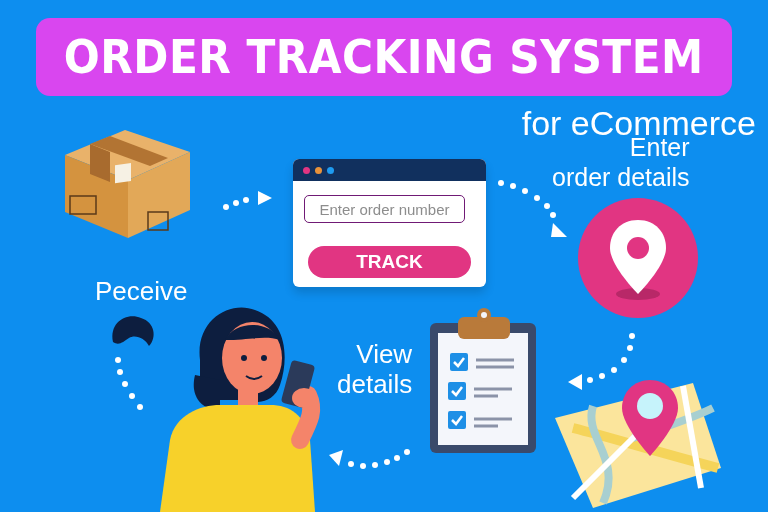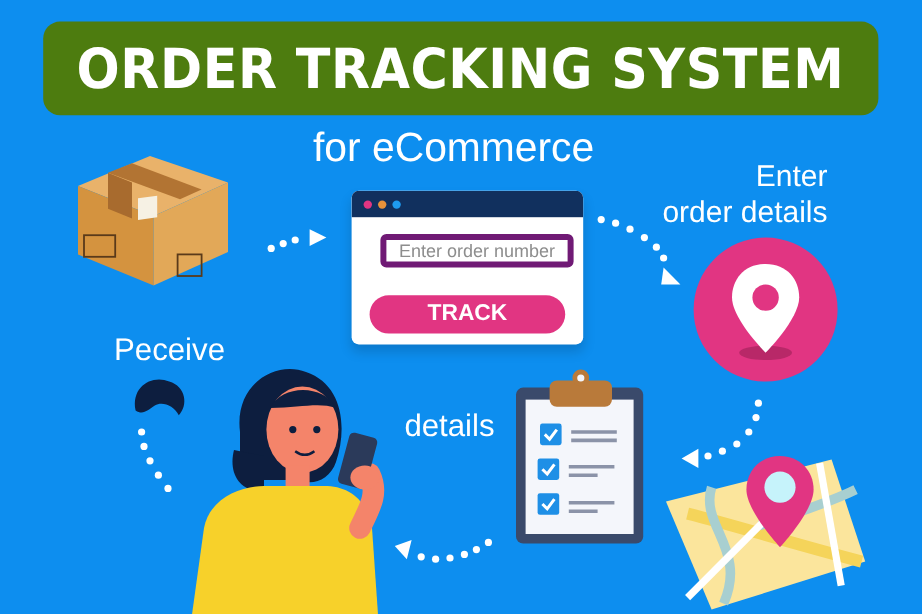--- a/index.html
+++ b/index.html
@@ -1,25 +1,25 @@
 <!DOCTYPE html>
 <html><head>
 <meta charset="utf-8">
 <style>
   html, body { margin:0; padding:0; }
   body { width:768px; height:512px; overflow:hidden; background:#0d8eef; position:relative; font-family:"Liberation Sans", sans-serif; }
   .abs { position:absolute; }
-  .banner { left:36px; top:18px; width:696px; height:78px; background:#4d7c0f; border-radius:14px; display:flex; align-items:center; justify-content:center; }
+  .banner { left:36px; top:18px; width:696px; height:78px; background:#d946ef; border-radius:14px; display:flex; align-items:center; justify-content:center; }
   .banner-title { color:#fff; font-weight:700; font-size:46px; letter-spacing:0.5px; font-family:"DejaVu Sans", sans-serif; transform:scaleX(0.92); }
-  .subtitle { left:0; width:756px; top:104px; text-align:center; color:#fff; font-size:34px; }
+  .subtitle { left:0; width:756px; top:104px; text-align:right; color:#fff; font-size:34px; }
   .label { color:#fff; font-size:26px; line-height:30px;text-align:right; }
   .browser { left:293px; top:159px; width:193px; height:128px; background:#fff; border-radius:6px; overflow:hidden; box-shadow:0 6px 10px rgba(0,0,0,0.15); }
   .browser-bar { height:22px; background:#11305e; display:flex; align-items:center; padding-left:10px; gap:5px; }
   .dot { width:7px; height:7px; border-radius:50%; }
-  .order-input { position:absolute; left:24px; top:36px; width:161px; height:28px; border:5px solid #701a75; border-radius:5px; box-sizing:border-box; font-size:15px; color:#8d8d8d; display:flex; align-items:center; justify-content:center; background:#fff; }
+  .order-input { position:absolute; left:11px; top:36px; width:161px; height:28px; border:1px solid #701a75; border-radius:5px; box-sizing:border-box; font-size:15px; color:#8d8d8d; display:flex; align-items:center; justify-content:center; background:#fff; }
   .track-btn { position:absolute; left:15px; top:87px; width:163px; height:32px; border-radius:16px; background:#e13582; color:#fff; font-weight:700; font-size:19px; display:flex; align-items:center; justify-content:center; border:none; }
   .pin-circle { left:578px; top:198px; width:120px; height:120px; border-radius:50%; background:#e13582; }
 </style>
 </head>
 <body>
 
 <div class="abs banner">
   <span class="banner-title">ORDER TRACKING SYSTEM</span>
 </div>
 <div class="abs subtitle">for eCommerce</div>
@@ -120,20 +120,21 @@
     <line x1="48" y1="55" x2="86" y2="55"></line>
       <line x1="48" y1="62" x2="86" y2="62"></line>
     <line x1="46" y1="84" x2="84" y2="84"></line>
       <line x1="46" y1="91" x2="70" y2="91"></line>
     <line x1="46" y1="114" x2="84" y2="114"></line>
       <line x1="46" y1="121" x2="70" y2="121"></line>
   </g>
 </svg>
 
 <div class="abs label" style="left:337px;top:339px">
+  <div>View</div>
   <div>details</div>
 </div>
 
 <svg class="abs" style="left:325px;top:440px" width="100" height="40">
   <polygon points="4,15 18,10 14,26" fill="#fff"></polygon>
   <circle cx="26" cy="24" r="3" fill="#fff"></circle>
     <circle cx="38" cy="26" r="3" fill="#fff"></circle>
     <circle cx="50" cy="25" r="3" fill="#fff"></circle>
   <circle cx="62" cy="22" r="3" fill="#fff"></circle>
     <circle cx="72" cy="18" r="3" fill="#fff"></circle>

